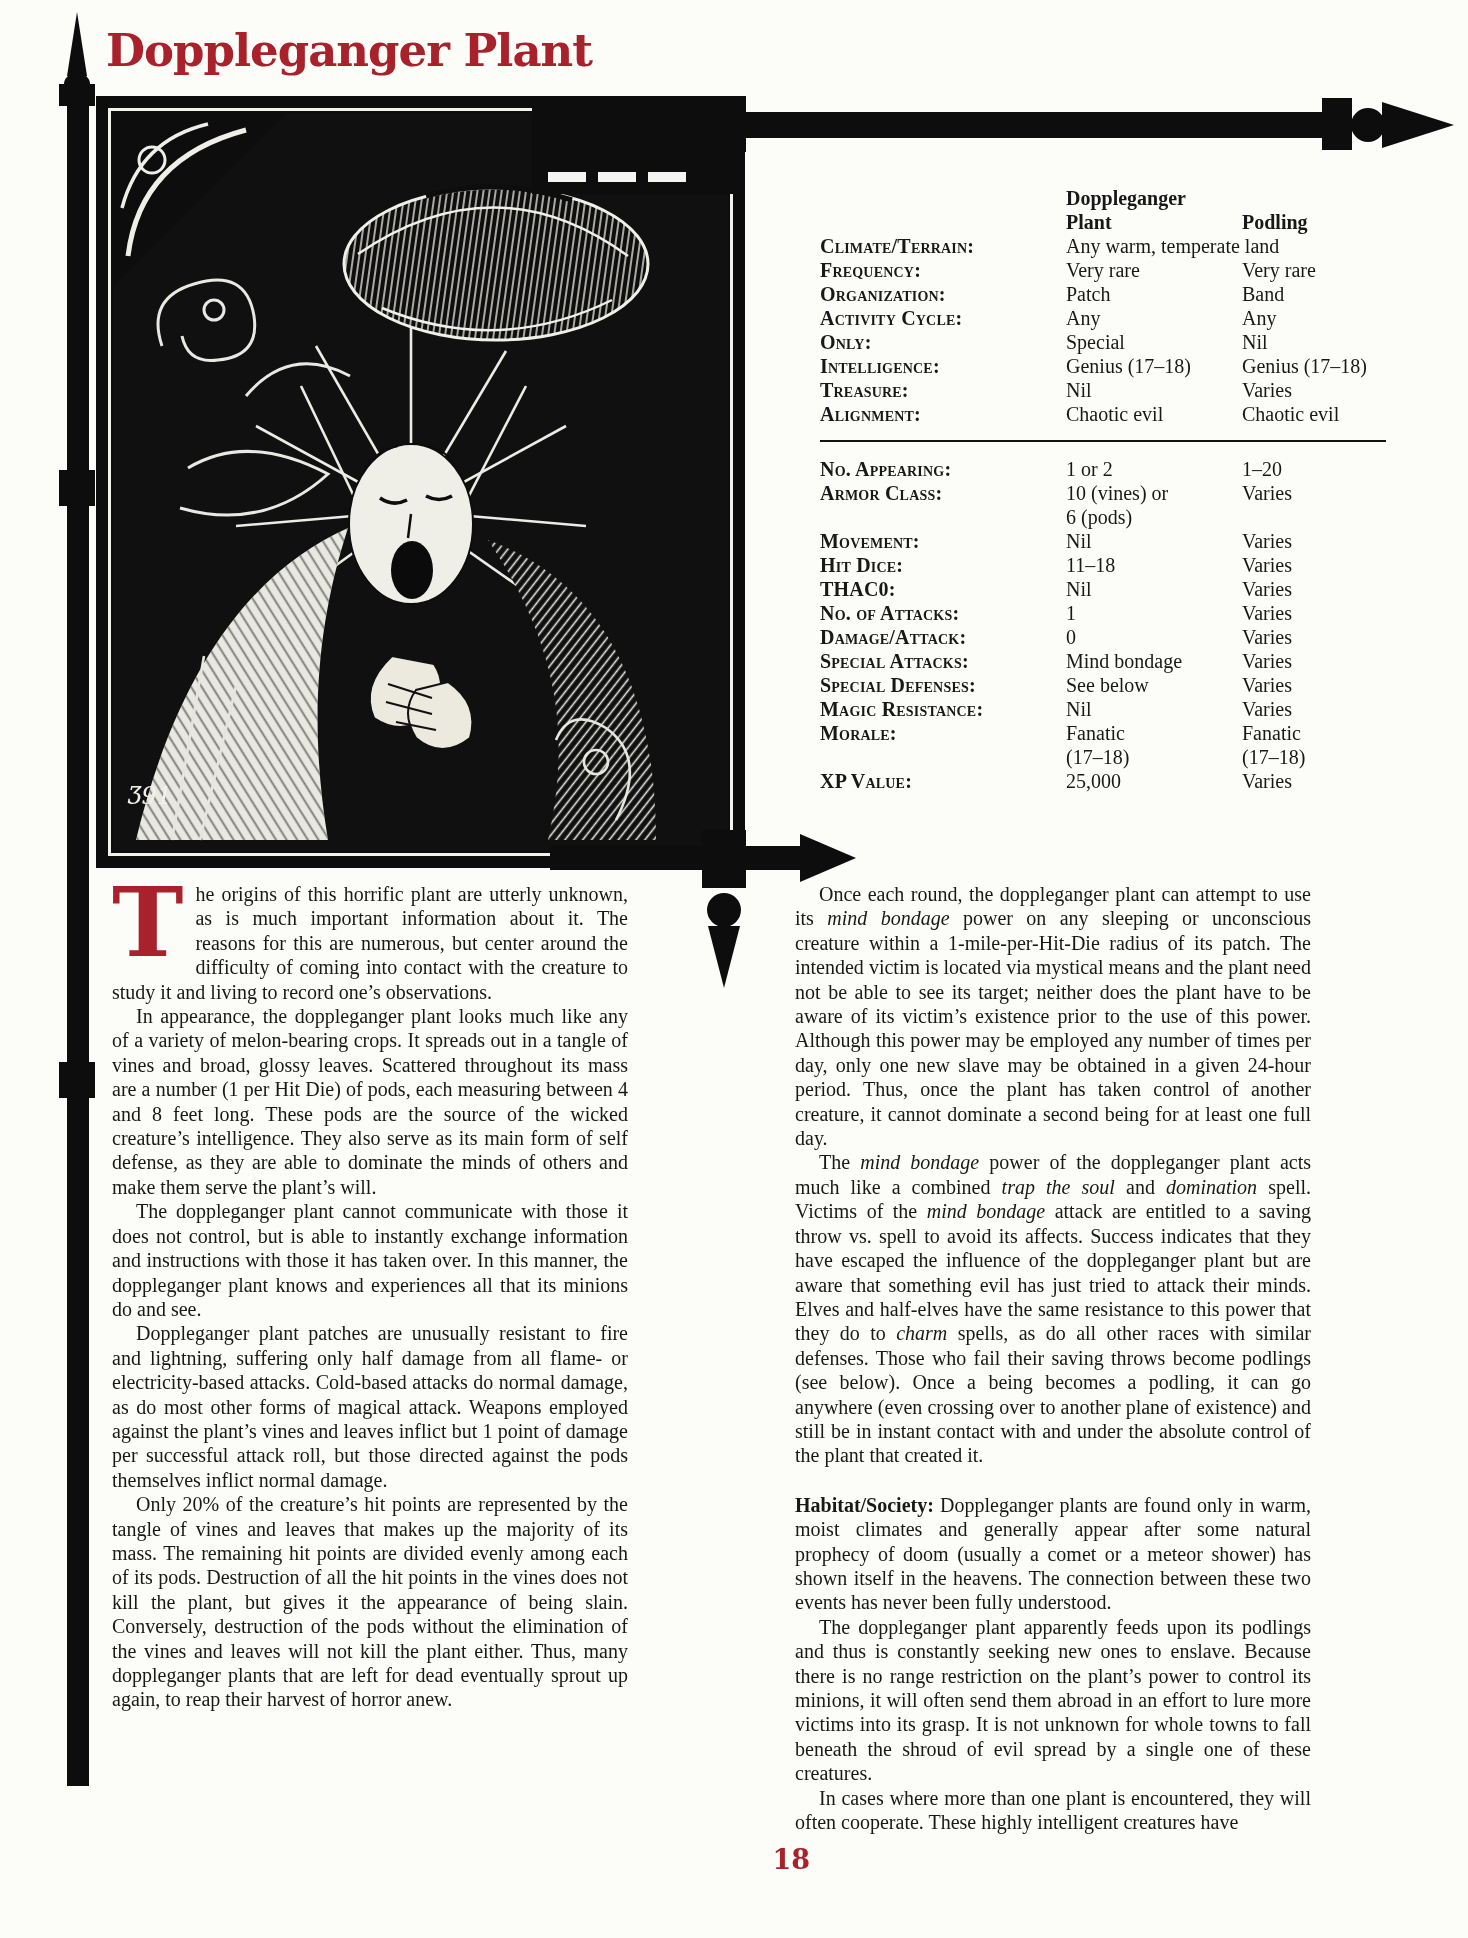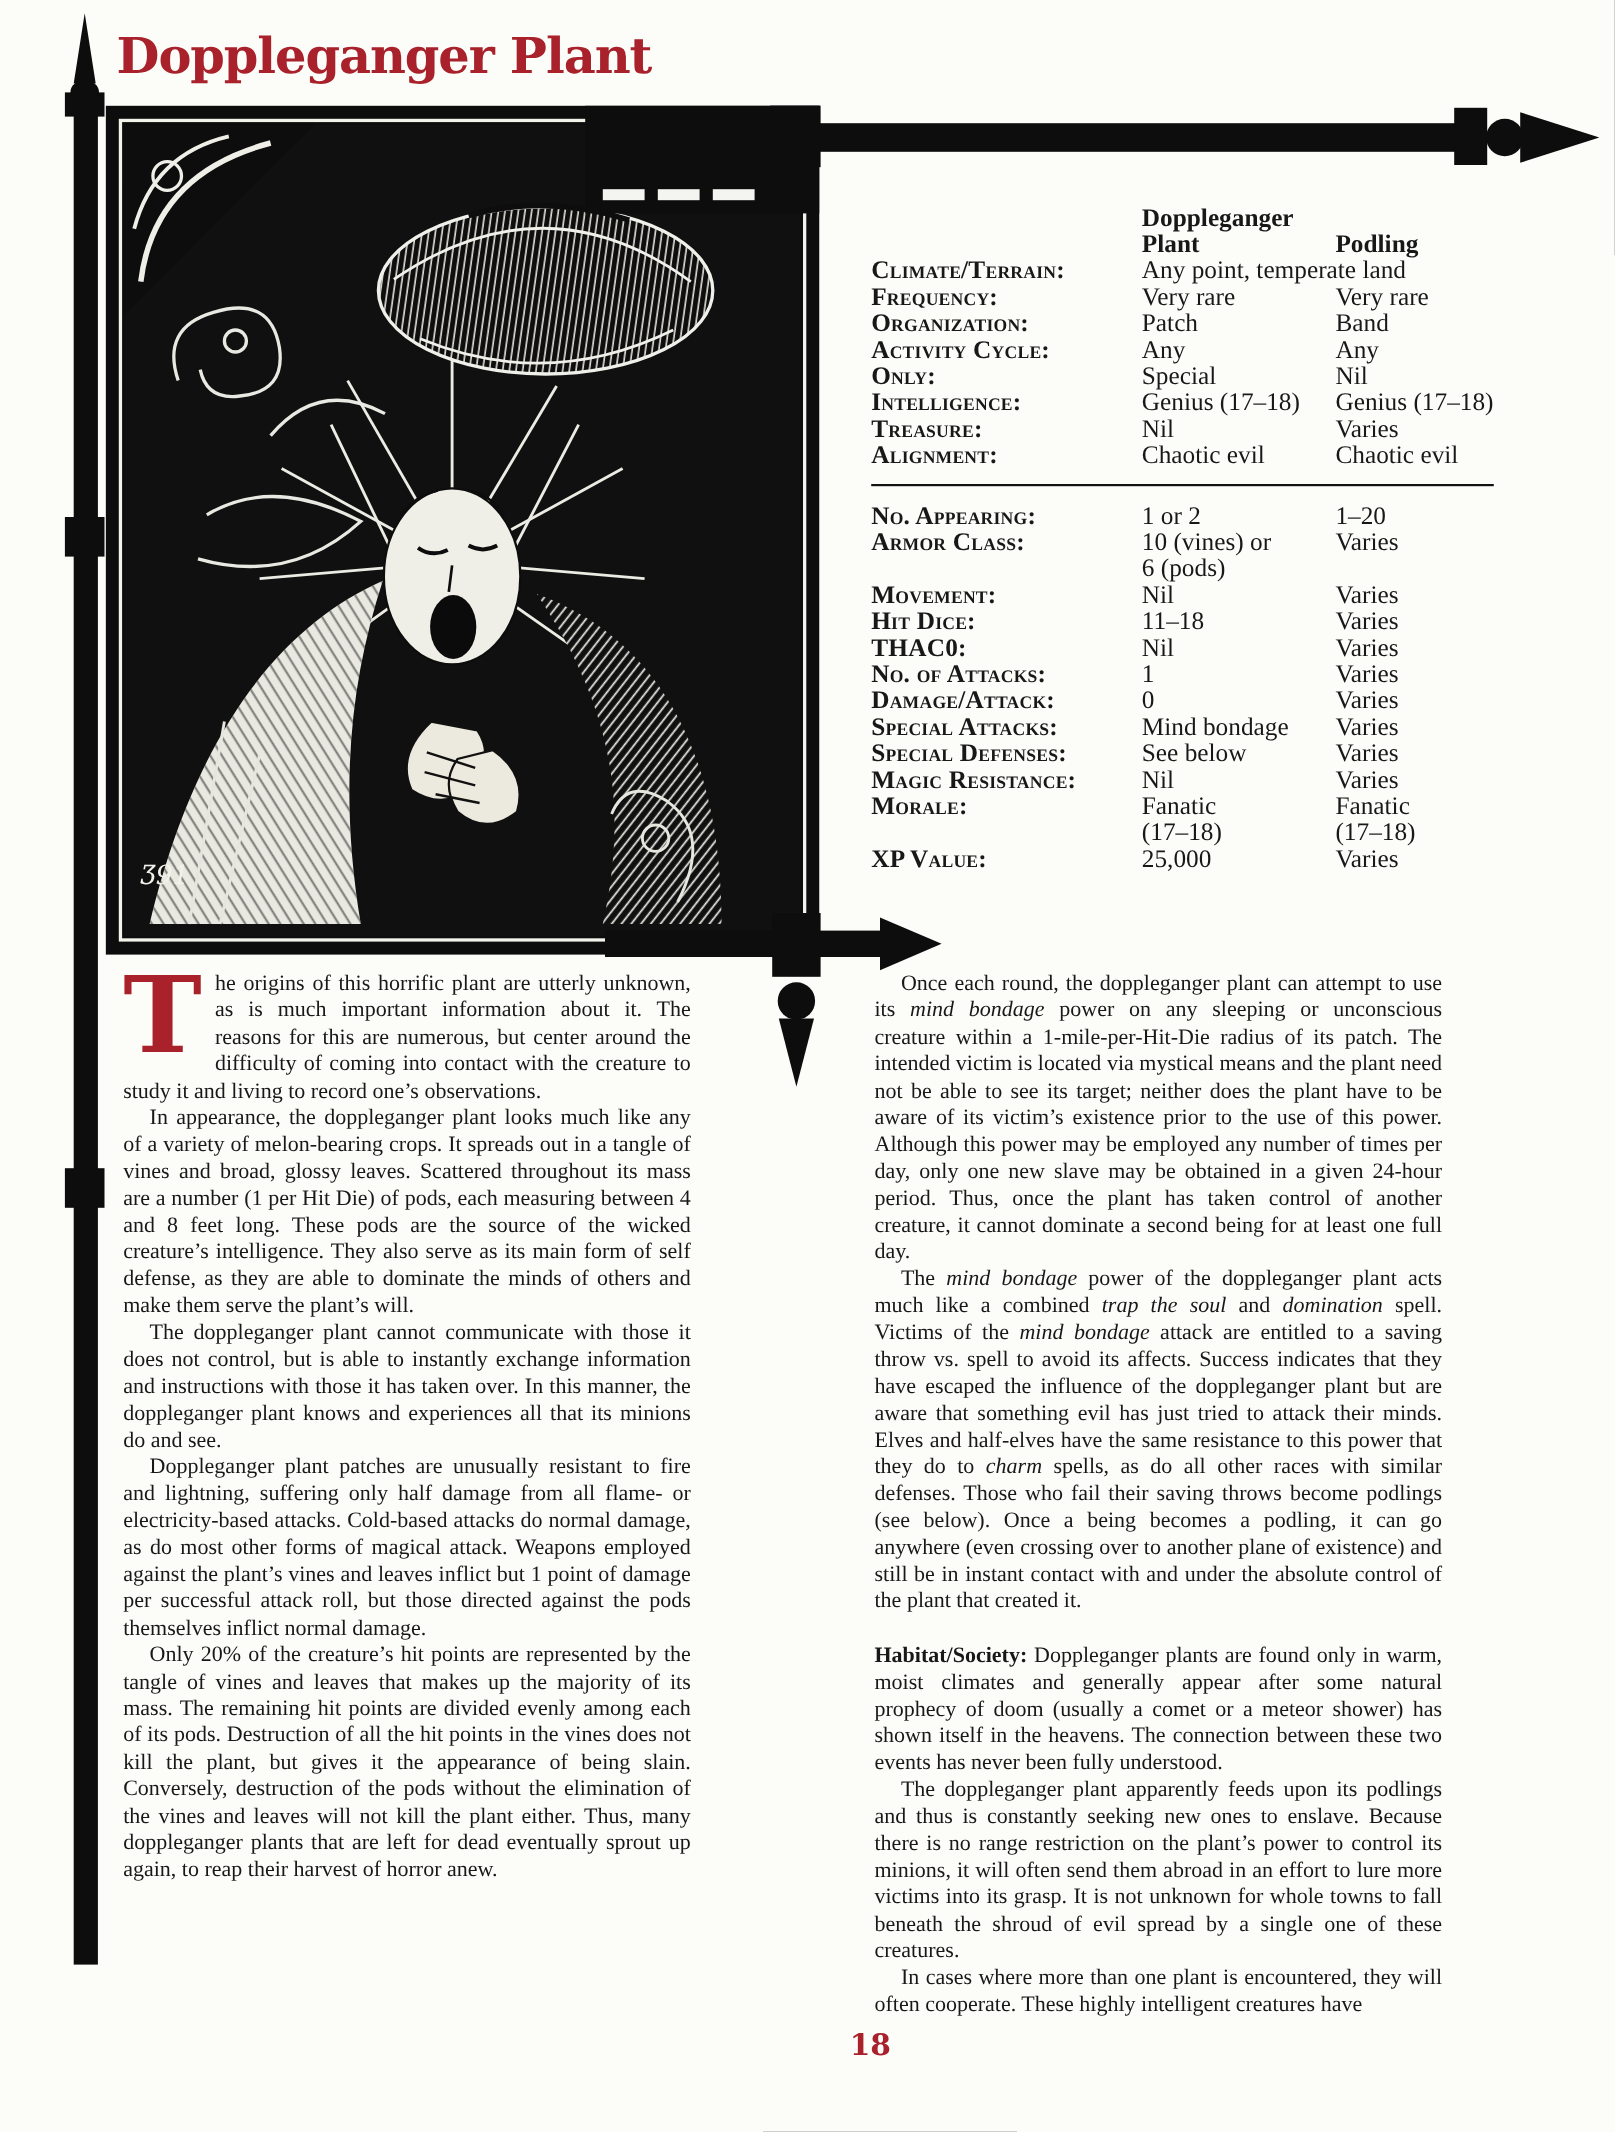--- a/index.html
+++ b/index.html
@@ -20,22 +20,22 @@
     color:var(--accent);letter-spacing:-1px;
   }
   
   .orn{position:absolute;}
   #left-rail{left:54px;top:12px;}
   #top-spear{left:700px;top:90px;}
   #mid-spear{left:550px;top:820px;}
   #illus{left:96px;top:96px;}
   
   .statblock{
-    position:absolute;left:792px;top:186px;width:566px;
-    font-size:23px;line-height:24px;
+    position:absolute;left:820px;top:186px;width:566px;
+    font-size:20px;line-height:24px;
   }
   .stat-row{display:grid;grid-template-columns:246px 176px 1fr;align-items:start;}
   .stat-label{font-weight:700;font-variant:small-caps;letter-spacing:.2px;}
   .stat-value{white-space:pre-line;}
   .stat-value.span2{grid-column:2/4;}
   .stat-head .stat-value{font-weight:700;}
   .stat-head .pod-head{font-weight:700;padding-top:24px;}
   .stat-divider{border:none;border-top:2.5px solid #121212;margin:14px 0 15px 0;width:100%;}
   
   .col{
@@ -185,21 +185,21 @@
   <div class="statblock">
     <div class="stat-row stat-head">
       <div class="stat-label"></div>
       <div class="stat-value">Doppleganger
 Plant</div>
       <div class="stat-value pod-head">Podling</div>
     </div>
     <div>
         <div class="stat-row">
           <div class="stat-label">Climate/Terrain:</div>
-          <div class="stat-value span2">Any point, temperate land</div>
+          <div class="stat-value span2">Any warm, temperate land</div>
         </div>
         <div class="stat-row">
           <div class="stat-label">Frequency:</div>
           <div class="stat-value">Very rare</div>
           <div class="stat-value">Very rare</div>
         </div>
         <div class="stat-row">
           <div class="stat-label">Organization:</div>
           <div class="stat-value">Patch</div>
           <div class="stat-value">Band</div>

